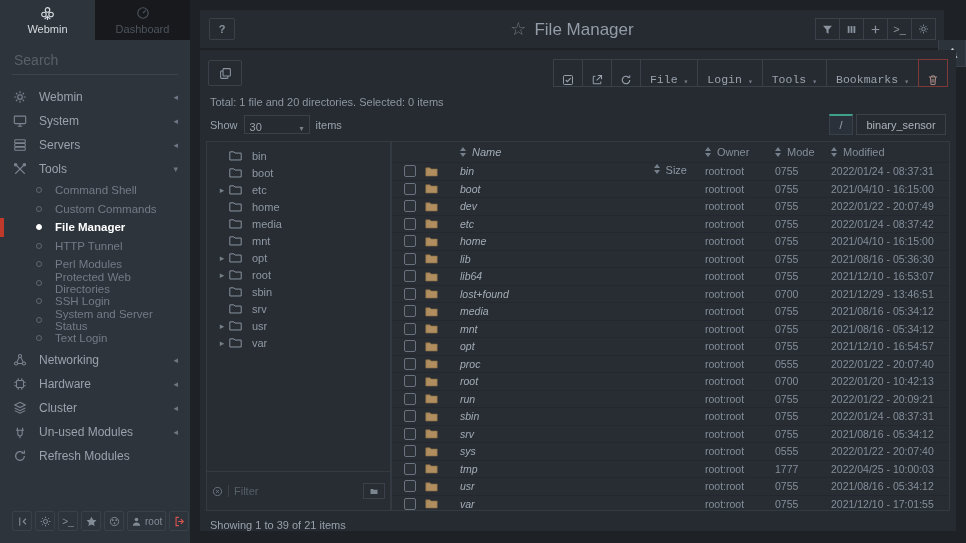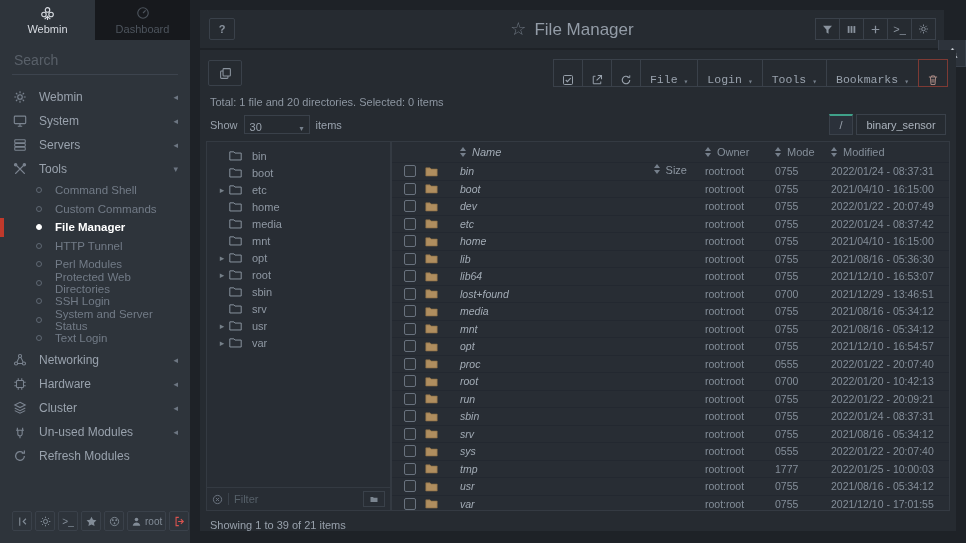--- a/index.html
+++ b/index.html
@@ -54,21 +54,21 @@
   .show-select .caret{margin-left:auto;font-size:8px;color:#76808c;}
   .path-group{margin-left:auto;display:flex;align-items:flex-start;}
   .root-btn{width:24px;height:21px;background:#2b313a;border:1px solid #3a414a;border-top:2px solid #3fa189;color:#99a2ad;font-size:11px;cursor:pointer;font-family:inherit;}
   .path-box{width:88px;height:19px;margin-left:3px;border:1px solid #3a414a;color:#aab2bc;font-size:11px;display:flex;align-items:center;justify-content:center;cursor:text;}
   .panels{margin:6px 6px 0;height:370px;display:flex;gap:0;}
   .tree-panel{width:185px;flex:0 0 185px;background:#282d34;border:1px solid #343a42;position:relative;box-sizing:border-box;}
   #tree-list{padding-top:5px;}
   .tree-item{height:17px;display:flex;align-items:center;font-size:11px;color:#8f98a3;cursor:pointer;}
   .tree-item .tw{width:14px;margin-left:8px;text-align:center;color:#768089;font-size:9px;}
   .tree-item .tfold{width:15px;margin-right:8px;display:flex;align-items:center;color:#8b95a0;}
-  .tree-filter{position:absolute;left:0;right:0;bottom:0;height:22px;border-top:1px solid #343a42;display:flex;align-items:center;padding:0 5px;}
+  .tree-filter{position:absolute;left:0;right:0;bottom:0;height:22px;border-top:1px solid #343a42;display:flex;align-items:center;padding:8px 5px;}
   .tf-clear{color:#6b7480;display:flex;align-items:center;cursor:pointer;}
   .tf-sep{width:1px;height:12px;background:#3a414a;margin:0 5px;}
   .tf-text{flex:1;color:#566069;font-size:11px;}
   .tf-folder{width:22px;height:16px;border:1px solid #3a414a;display:flex;align-items:center;justify-content:center;color:#7b8590;cursor:pointer;background:transparent;}
   .table-panel{flex:1;background:#282d34;border:1px solid #343a42;box-sizing:border-box;overflow:hidden;}
   .t-head{height:20px;display:flex;align-items:center;font-size:11px;color:#9aa3ad;border-bottom:1px solid #232830;}
   .t-row{height:16.5px;display:flex;align-items:center;font-size:10.5px;color:#99a2ad;border-bottom:1px solid #232830;cursor:pointer;}
   .c-cb{width:24px;flex:0 0 24px;display:flex;justify-content:flex-end;}
   .c-ic{width:30px;flex:0 0 30px;display:flex;justify-content:center;}
   .c-name{flex:1;padding-left:14px;color:#a3acb6;white-space:nowrap;overflow:hidden;font-style:italic;}
@@ -824,21 +824,21 @@
               </span>
               <span class="c-ic">
                 <svg width="13" height="11" viewBox="0 0 16 13">
                   <path d="M1 2h5.2L7.5 3.5H15V12H1z" fill="#b08e5f" stroke="#8a6d46" stroke-width="0.8"></path>
                 </svg>
               </span>
               <span class="c-name">tmp</span>
               <span class="c-size"></span>
               <span class="c-owner">root:root</span>
               <span class="c-mode">1777</span>
-              <span class="c-mod">2022/01/25 - 10:00:03</span>
+              <span class="c-mod">2022/04/25 - 10:00:03</span>
             </div>
             <div class="t-row">
               <span class="c-cb">
                 <span class="cb"></span>
               </span>
               <span class="c-ic">
                 <svg width="13" height="11" viewBox="0 0 16 13">
                   <path d="M1 2h5.2L7.5 3.5H15V12H1z" fill="#b08e5f" stroke="#8a6d46" stroke-width="0.8"></path>
                 </svg>
               </span>

